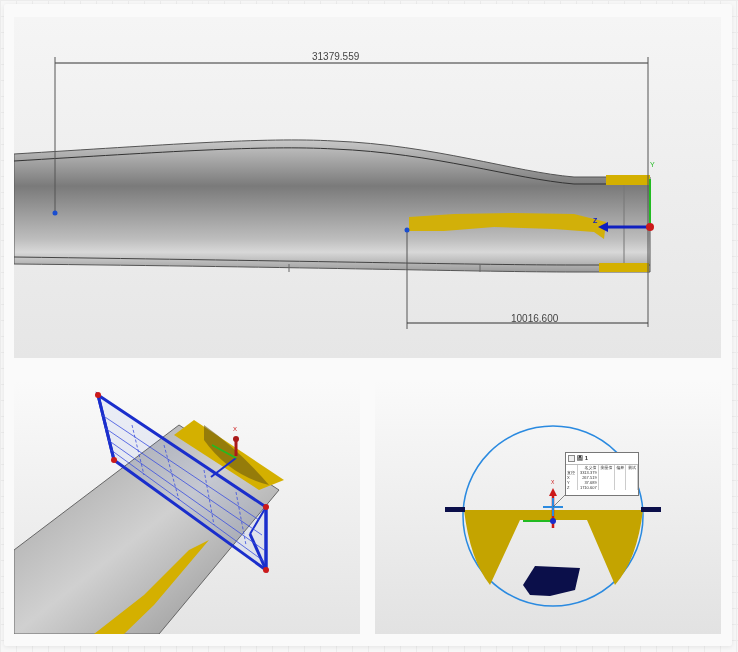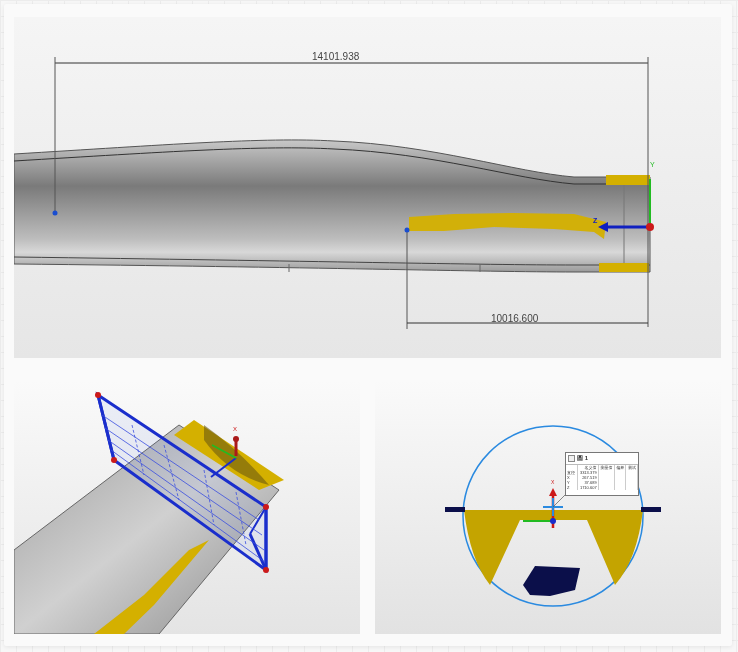--- a/index.html
+++ b/index.html
@@ -57,22 +57,22 @@
     <line x1="393" y1="212" x2="393" y2="312" stroke="#555" stroke-width="1"></line>
     <line x1="393" y1="306" x2="634" y2="306" stroke="#333" stroke-width="1"></line>
     <circle cx="41" cy="196" r="2.5" fill="#1a4ed0"></circle>
     <circle cx="393" cy="213" r="2.5" fill="#1a4ed0"></circle>
 
     <line x1="636" y1="210" x2="590" y2="210" stroke="#1020c0" stroke-width="3"></line>
     <polygon points="584,210 594,205 594,215" fill="#1020c0"></polygon>
     <line x1="636" y1="210" x2="636" y2="162" stroke="#22bb22" stroke-width="2"></line>
     <circle cx="636" cy="210" r="4" fill="#cc1a1a"></circle>
   </svg>
-  <div class="dim-label" style="left:298px;top:34px;">14101.938</div>
-  <div class="dim-label" style="left:477px;top:296px;">10016.600</div>
+  <div class="dim-label" style="left:298px;top:34px;">31379.559</div>
+  <div class="dim-label" style="left:497px;top:296px;">10016.600</div>
   <div class="dim-label" style="left:636px;top:144px;font-size:7px;color:#22bb22;">Y</div>
   <div class="dim-label" style="left:579px;top:200px;font-size:7px;color:#1020c0;font-weight:bold;">Z</div>
 </div>
 
 <div class="panel" id="p-bl">
   <svg width="346" height="254" viewBox="0 0 346 254">
     <defs>
       <linearGradient id="tube2" x1="0" y1="0" x2="1" y2="1">
         <stop offset="0" stop-color="#9c9c9c"></stop>
         <stop offset="0.5" stop-color="#d0d0d0"></stop>

